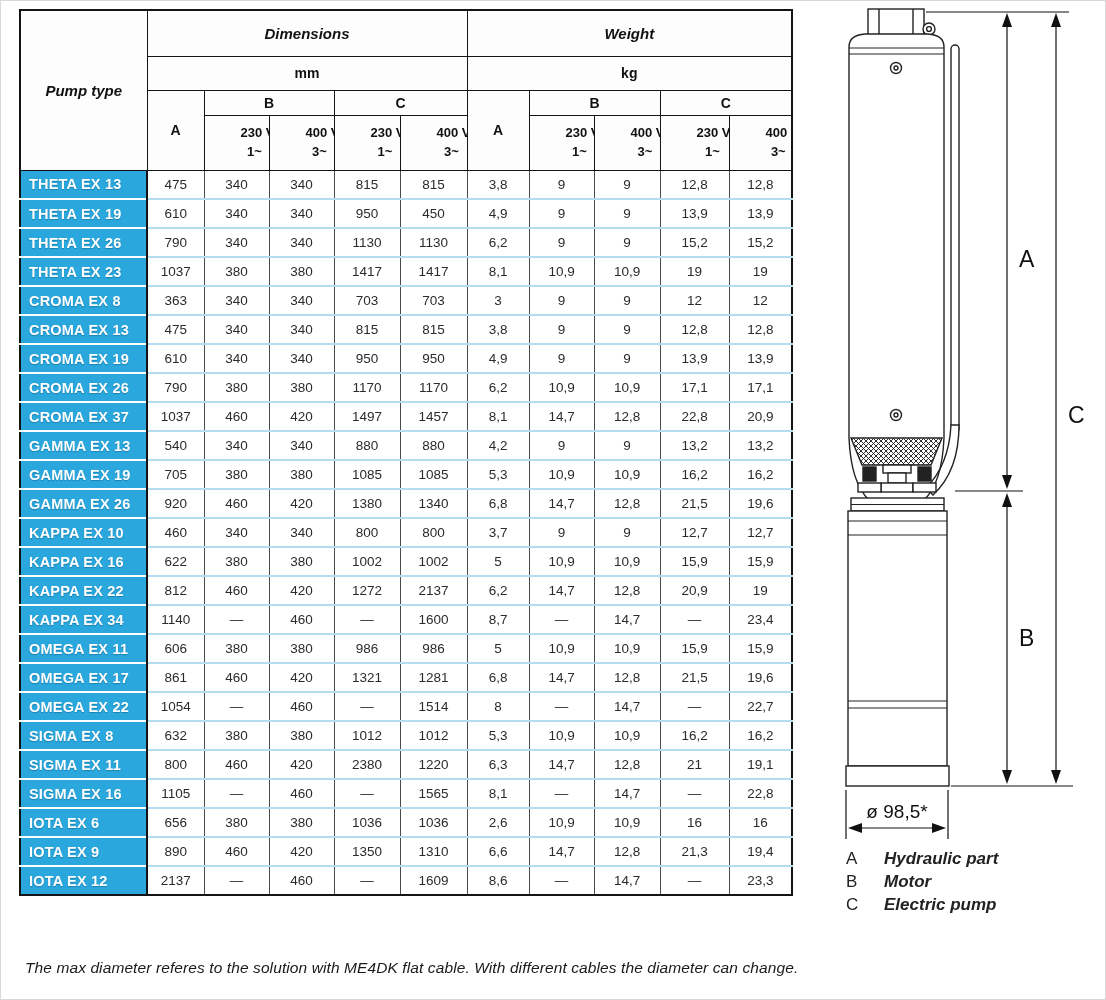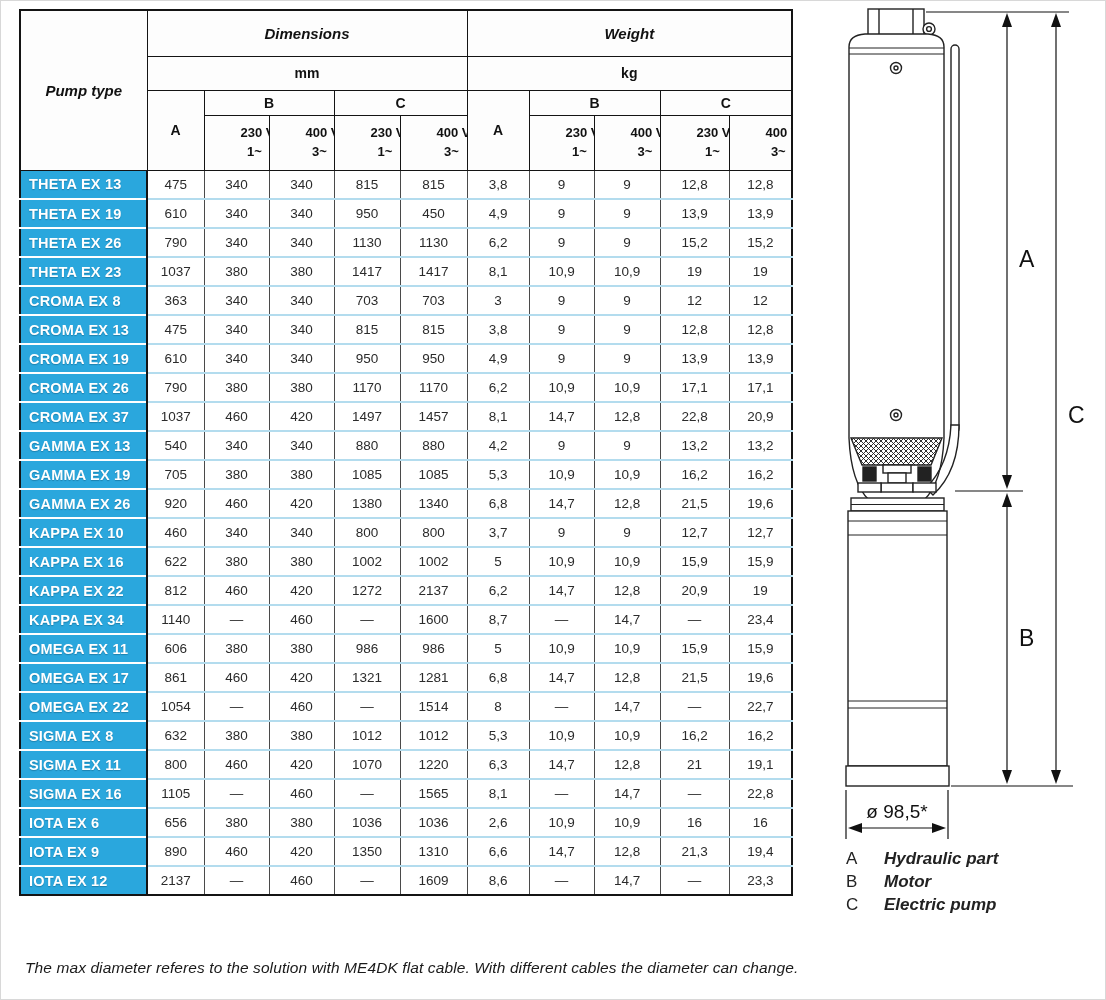--- a/index.html
+++ b/index.html
@@ -391,21 +391,21 @@
       <td>10,9</td>
       <td>10,9</td>
       <td>16,2</td>
       <td>16,2</td>
     </tr>
         <tr>
       <th class="rowlabel">SIGMA EX 11</th>
       <td>800</td>
       <td>460</td>
       <td>420</td>
-      <td>1070</td>
+      <td>2380</td>
       <td>1220</td>
       <td>6,3</td>
       <td>14,7</td>
       <td>12,8</td>
       <td>21</td>
       <td>19,1</td>
     </tr>
         <tr>
       <th class="rowlabel">SIGMA EX 16</th>
       <td>1105</td>

